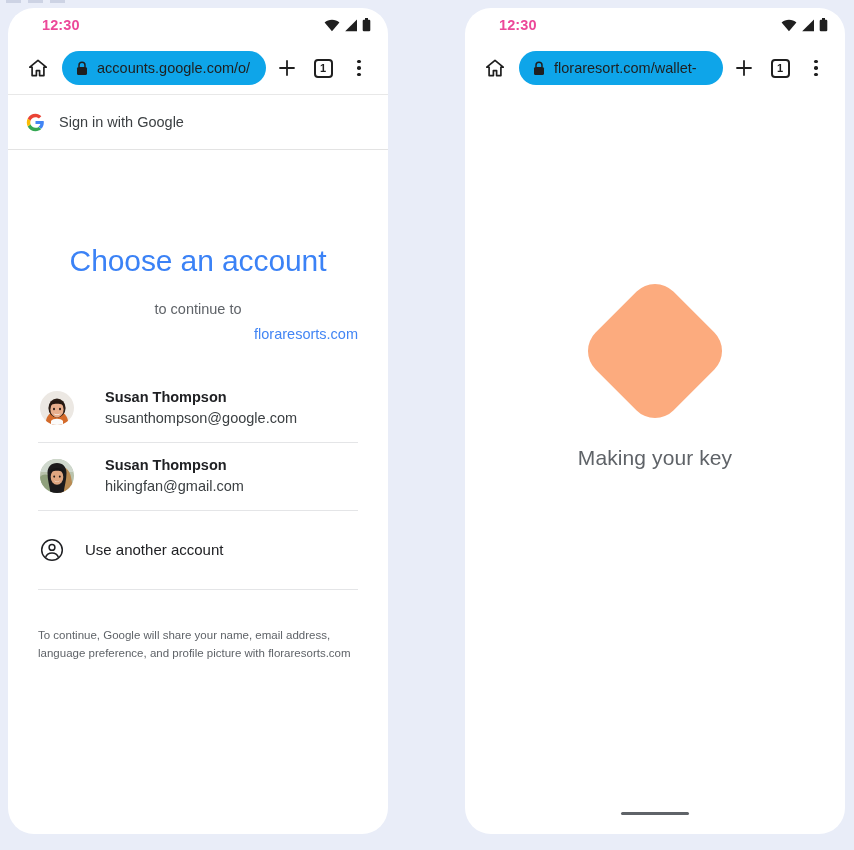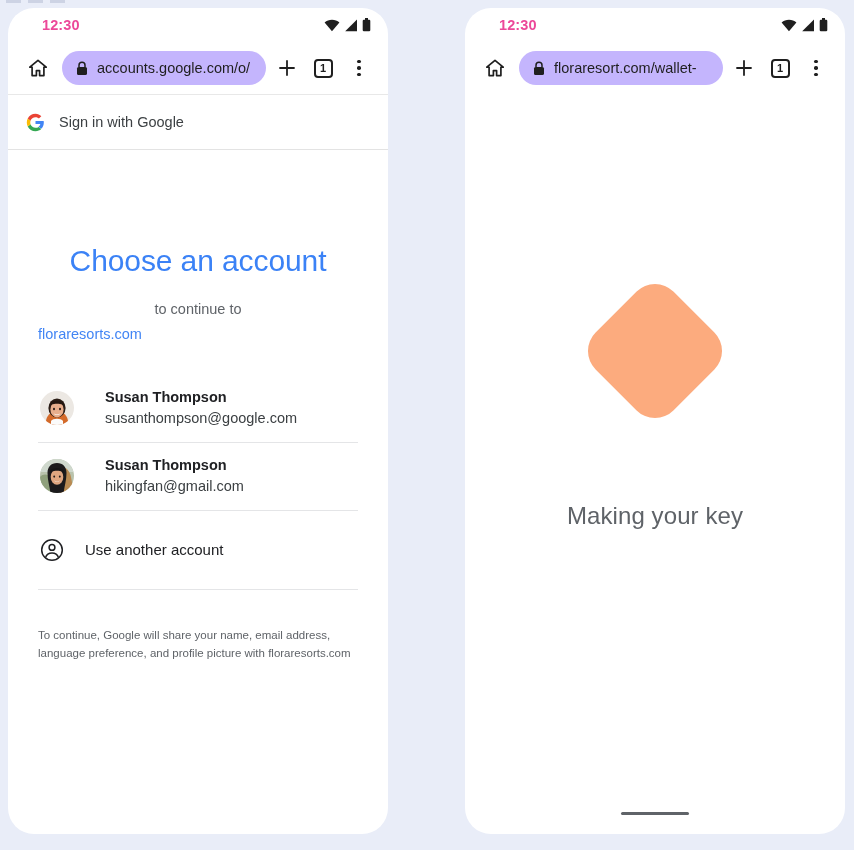--- a/index.html
+++ b/index.html
@@ -71,21 +71,21 @@
     gap: 6px;
   }
   .home-btn {
     width: 28px; height: 28px;
     display: flex; align-items: center; justify-content: center;
     flex: none;
   }
   .urlbar {
     flex: 1 1 auto;
     height: 34px;
-    background: #c4b5fd;
+    background: #0ea5e9;
     border-radius: 17px;
     display: flex;
     align-items: center;
     padding: 0 14px;
     box-sizing: border-box;
     gap: 9px;
     min-width: 0;
     margin-left: 4px;
   }
   .lock-ico { flex: none; }
@@ -149,21 +149,21 @@
   }
   .subtitle {
     font-size: 14.5px;
     color: #5f6368;
     text-align: center;
     margin: 23px 0 0 0;
   }
   .domain-link {
     font-size: 14.5px;
     color: #4285f4;
-    text-align: left;
+    text-align: right;
     margin: 9px 0 0 0;
   }
 
   .account-list { margin-top: 33px; }
   .account-row {
     display: flex;
     align-items: center;
     gap: 31px;
     padding: 12px 2px;
     border-bottom: 1px solid #e4e5e7;
@@ -216,23 +216,23 @@
     position: relative;
   }
   .diamond {
     width: 110px;
     height: 110px;
     border-radius: 26px;
     transform: rotate(45deg);
     margin-top: 202px;
   }
   .making-label {
-    font-size: 24px;
+    font-size: 21px;
     color: #5f6368;
-    margin-top: 96px;
+    margin-top: 40px;
     letter-spacing: .1px;
   }
   .home-indicator {
     position: absolute;
     bottom: 19px;
     left: 50%;
     transform: translateX(-50%);
     width: 68px;
     height: 3.5px;
     border-radius: 2px;

